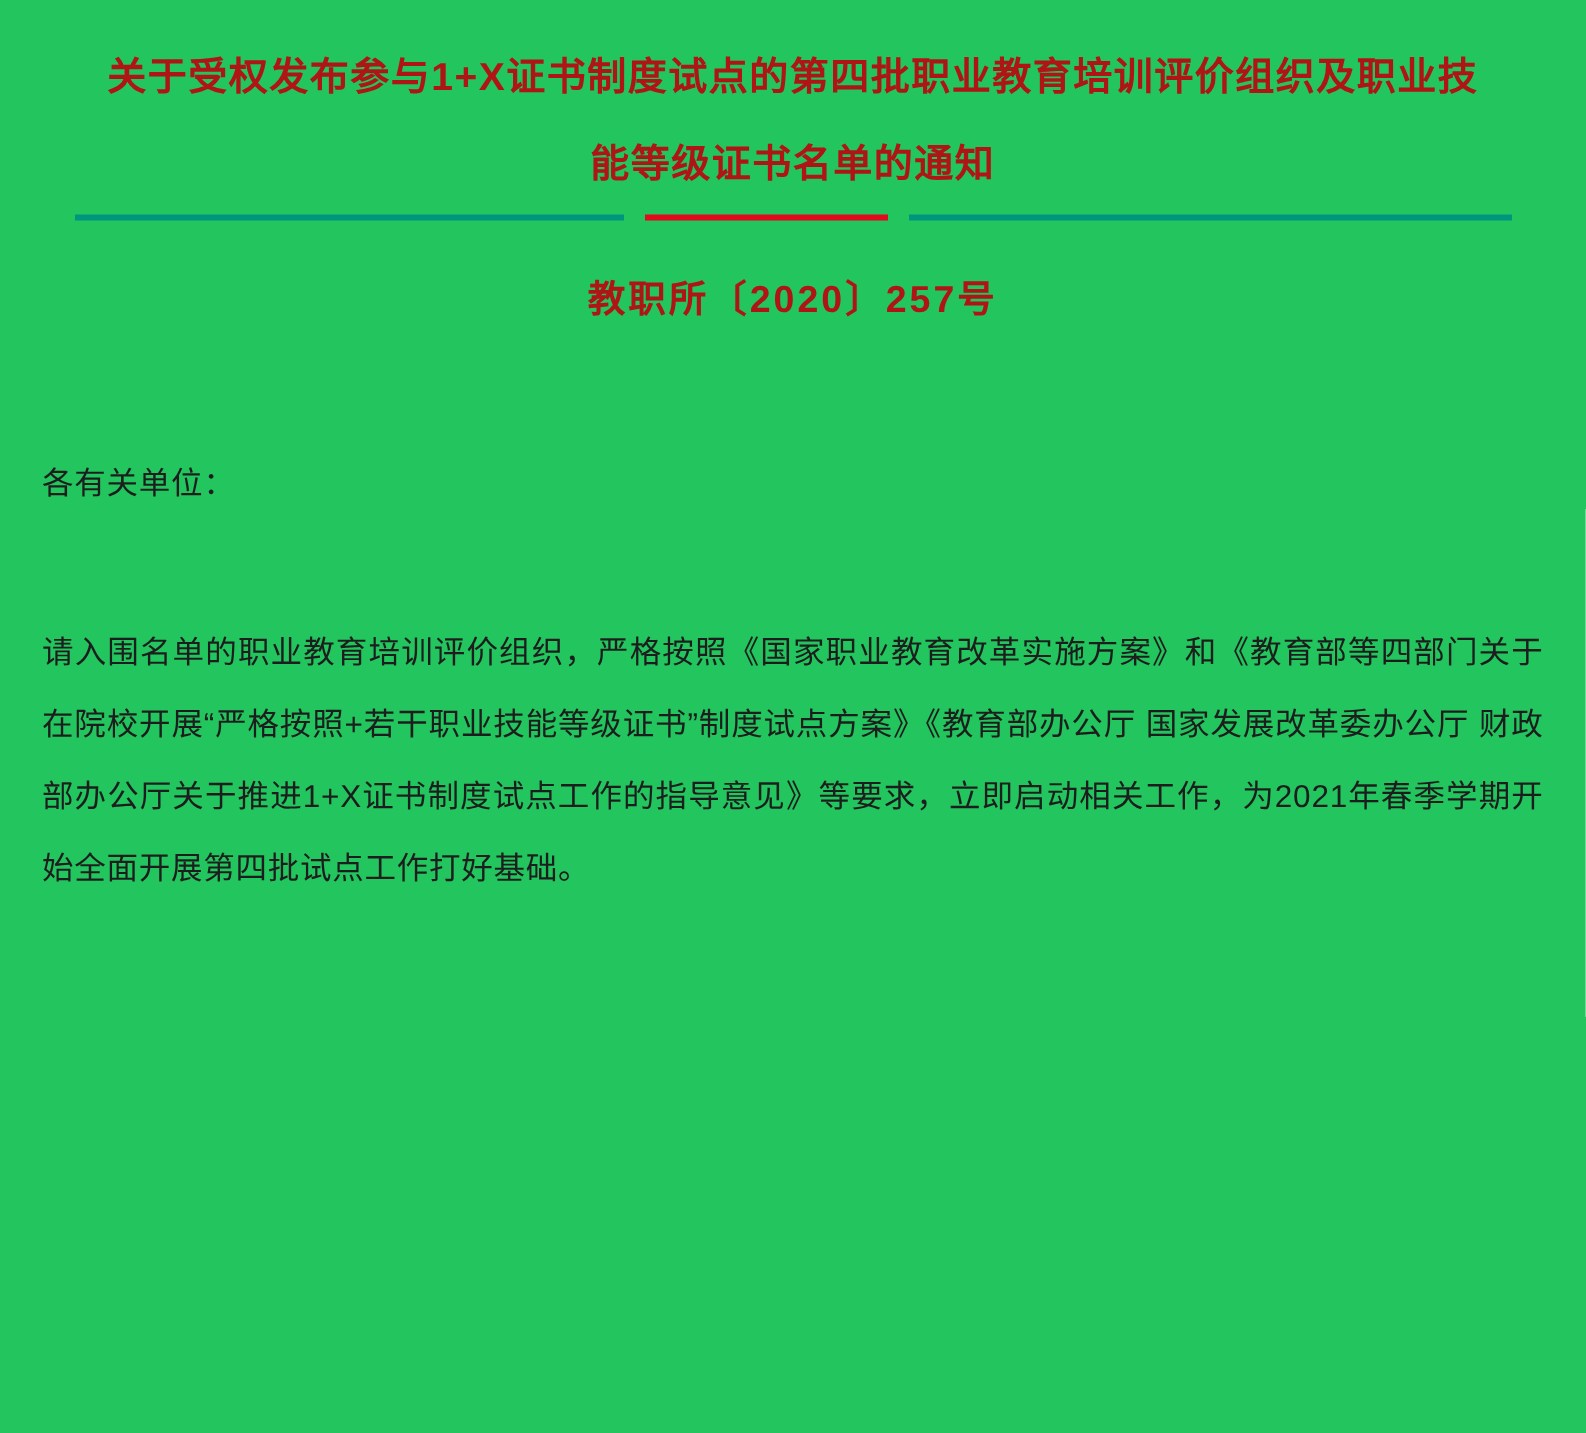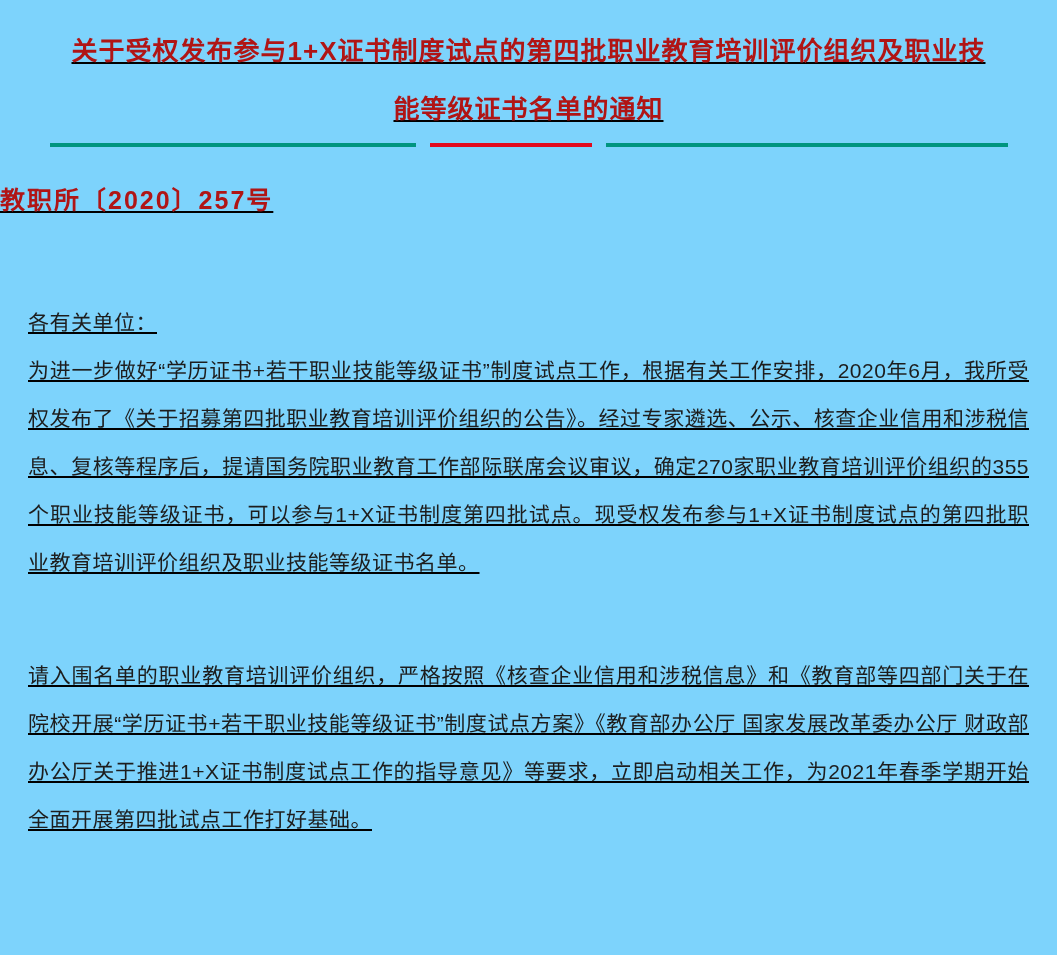--- a/index.html
+++ b/index.html
@@ -35,20 +35,21 @@
     height: 4px;
   }
   .divider-seg.left  { width: 366px; }
   .divider-seg.mid   { width: 162px; }
   .divider-seg.right { width: 402px; }
   .doc-number {
     margin-top: 38px;
     font-size: 25px;
     font-weight: 700;
     line-height: 30px;
+    text-align: center;
     letter-spacing: 2px;
   }
   .body-text {
     margin-top: 84px;
     padding: 0 28px 0 28px;
     font-size: 21px;
     font-weight: 400;
     line-height: 48px;
     text-align: justify;
     letter-spacing: 0.5px;
@@ -56,31 +57,30 @@
   .body-text p {
     margin: 0;
   }
   .para-gap {
     margin-top: 65px !important;
   }
 </style>
 </head>
 <body>
 
-<div class="page" style="background-color: #7dd3fc; text-decoration: underline;">
+<div class="page" style="background-color: #22c55e;">
 
   <h1 class="title" style="color: rgb(176, 21, 21);">关于受权发布参与1+X证书制度试点的第四批职业教育培训评价组织及职业技能等级证书名单的通知</h1>
 
   <div class="divider">
     <span class="divider-seg left" style="background-color: rgb(0, 149, 127);"></span>
     <span class="divider-seg mid" style="background-color: rgb(226, 10, 28);"></span>
     <span class="divider-seg right" style="background-color: rgb(0, 149, 127);"></span>
   </div>
 
   <div class="doc-number" style="color: rgb(176, 21, 21);">教职所〔2020〕257号</div>
 
   <div class="body-text" style="color: rgb(29, 29, 29);">
     <p>各有关单位：</p>
-    <p>为进一步做好“学历证书+若干职业技能等级证书”制度试点工作，根据有关工作安排，2020年6月，我所受权发布了《关于招募第四批职业教育培训评价组织的公告》。经过专家遴选、公示、核查企业信用和涉税信息、复核等程序后，提请国务院职业教育工作部际联席会议审议，确定270家职业教育培训评价组织的355个职业技能等级证书，可以参与1+X证书制度第四批试点。现受权发布参与1+X证书制度试点的第四批职业教育培训评价组织及职业技能等级证书名单。</p>
-    <p class="para-gap">请入围名单的职业教育培训评价组织，严格按照《核查企业信用和涉税信息》和《教育部等四部门关于在院校开展“学历证书+若干职业技能等级证书”制度试点方案》《教育部办公厅 国家发展改革委办公厅 财政部办公厅关于推进1+X证书制度试点工作的指导意见》等要求，立即启动相关工作，为2021年春季学期开始全面开展第四批试点工作打好基础。</p>
+    <p class="para-gap">请入围名单的职业教育培训评价组织，严格按照《国家职业教育改革实施方案》和《教育部等四部门关于在院校开展“严格按照+若干职业技能等级证书”制度试点方案》《教育部办公厅 国家发展改革委办公厅 财政部办公厅关于推进1+X证书制度试点工作的指导意见》等要求，立即启动相关工作，为2021年春季学期开始全面开展第四批试点工作打好基础。</p>
   </div>
 
 </div>
 
 </body></html>

